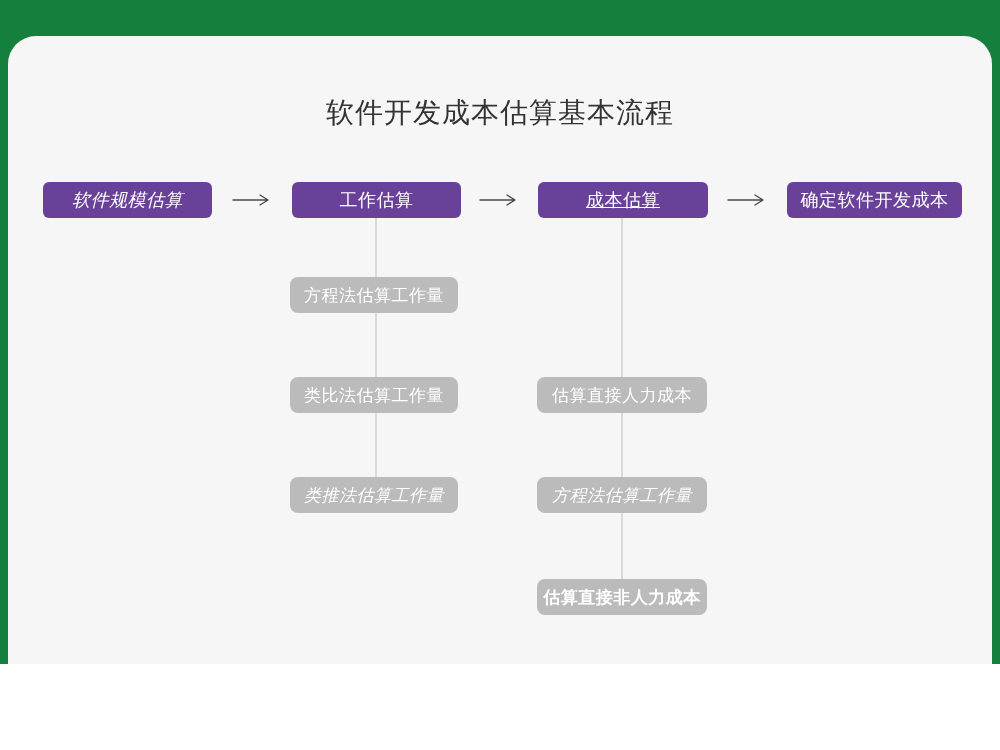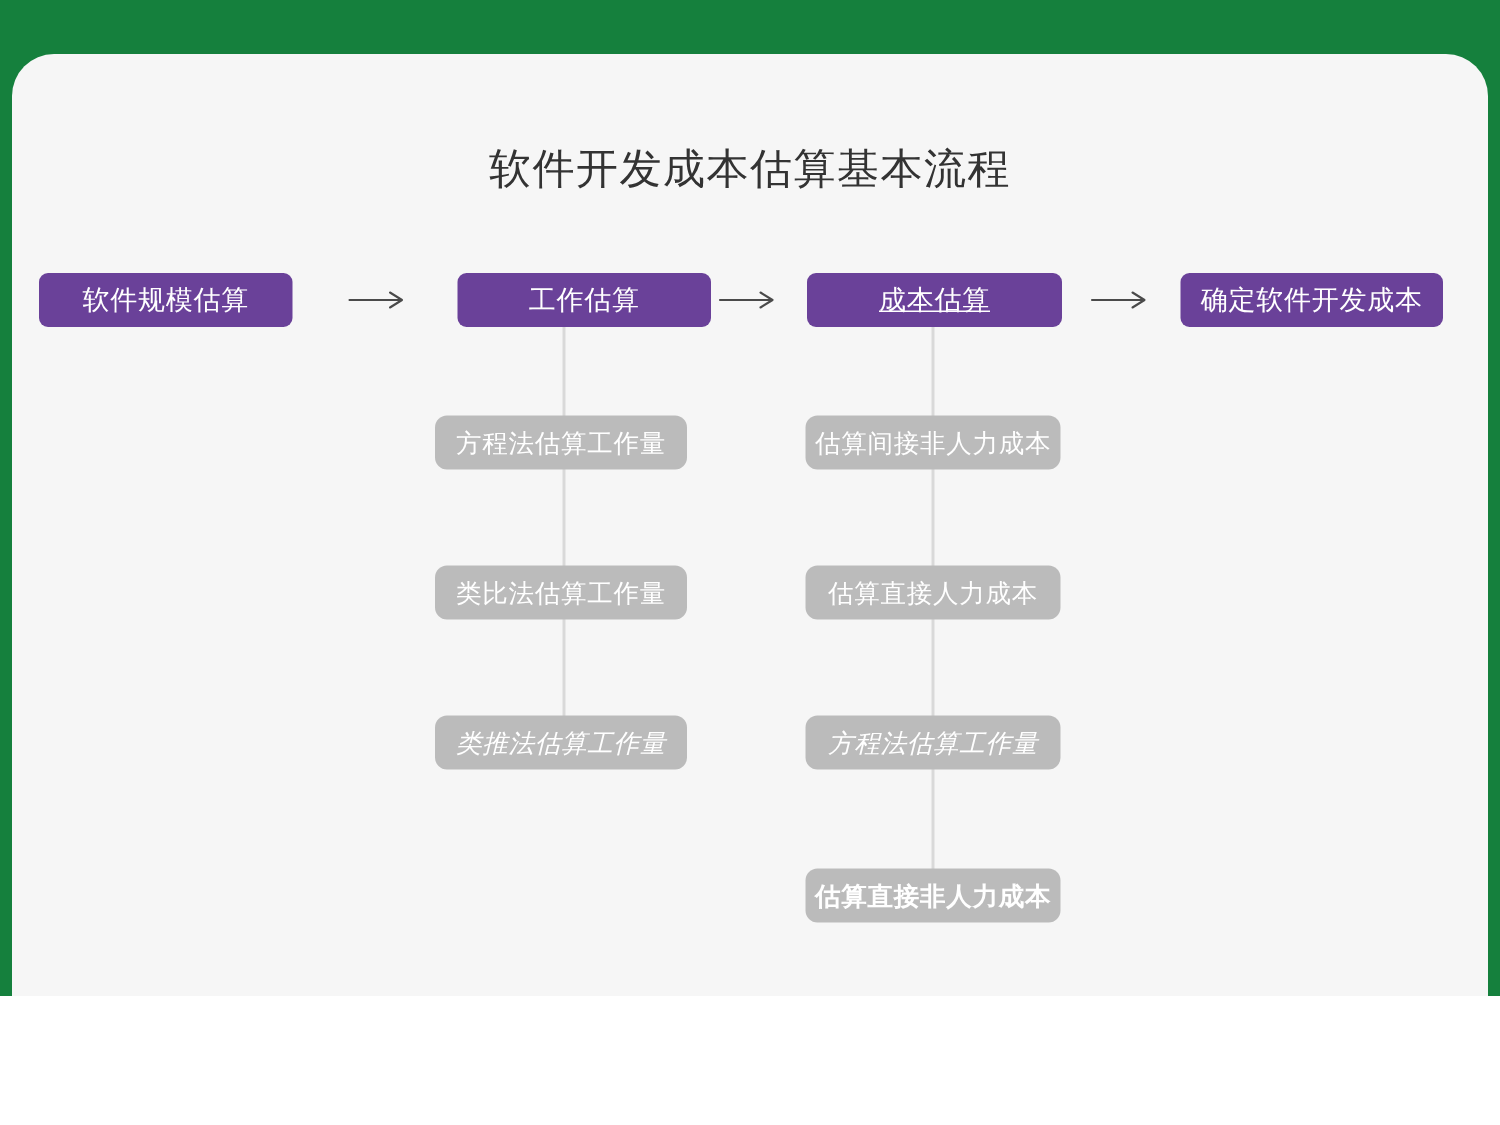--- a/index.html
+++ b/index.html
@@ -45,22 +45,22 @@
     background: var(--accent-purple, #6A4199);
     border-radius: 6px;
     color: var(--box-text, #FFFFFF);
     font-size: 18px;
     letter-spacing: 0.5px;
     display: flex;
     align-items: center;
     justify-content: center;
     box-sizing: border-box;
   }
-  .stage-1 { left: 18px;  width: 169px; }
-  .stage-2 { left: 297px; width: 169px; }
+  .stage-1 { left: 35px;  width: 169px; font-style: italic; }
+  .stage-2 { left: 284px; width: 169px; }
   .stage-3 { left: 530px; width: 170px; text-decoration: underline; }
   .stage-4 { left: 779px; width: 175px; }
   .vline {
     position: absolute;
     width: 2px;
     background: var(--connector, #D9D9D9);
   }
   .vline-effort { left: 367px; top: 182px; height: 260px; }
   .vline-cost   { left: 613px; top: 182px; height: 362px; }
   .sub {
@@ -123,19 +123,18 @@
     <div class="arrow arrow-3">
       <svg width="40" height="14" viewBox="0 0 40 14">
         <path d="M1 7 H35 M28 2 L36 7 L28 12" fill="none" stroke="#4A4A4A" stroke-width="1.4" stroke-linecap="round" stroke-linejoin="round"></path>
       </svg>
     </div>
 
     <div class="sub sub-effort row-1">方程法估算工作量</div>
     <div class="sub sub-effort row-2">类比法估算工作量</div>
     <div class="sub sub-effort row-3">类推法估算工作量</div>
 
-    <div class="sub sub-cost row-1">估算间接非人力成本</div>
     <div class="sub sub-cost row-2">估算直接人力成本</div>
     <div class="sub sub-cost row-3">方程法估算工作量</div>
     <div class="sub sub-cost row-4">估算直接非人力成本</div>
 
   </div>
 </div>
 
 </body></html>

